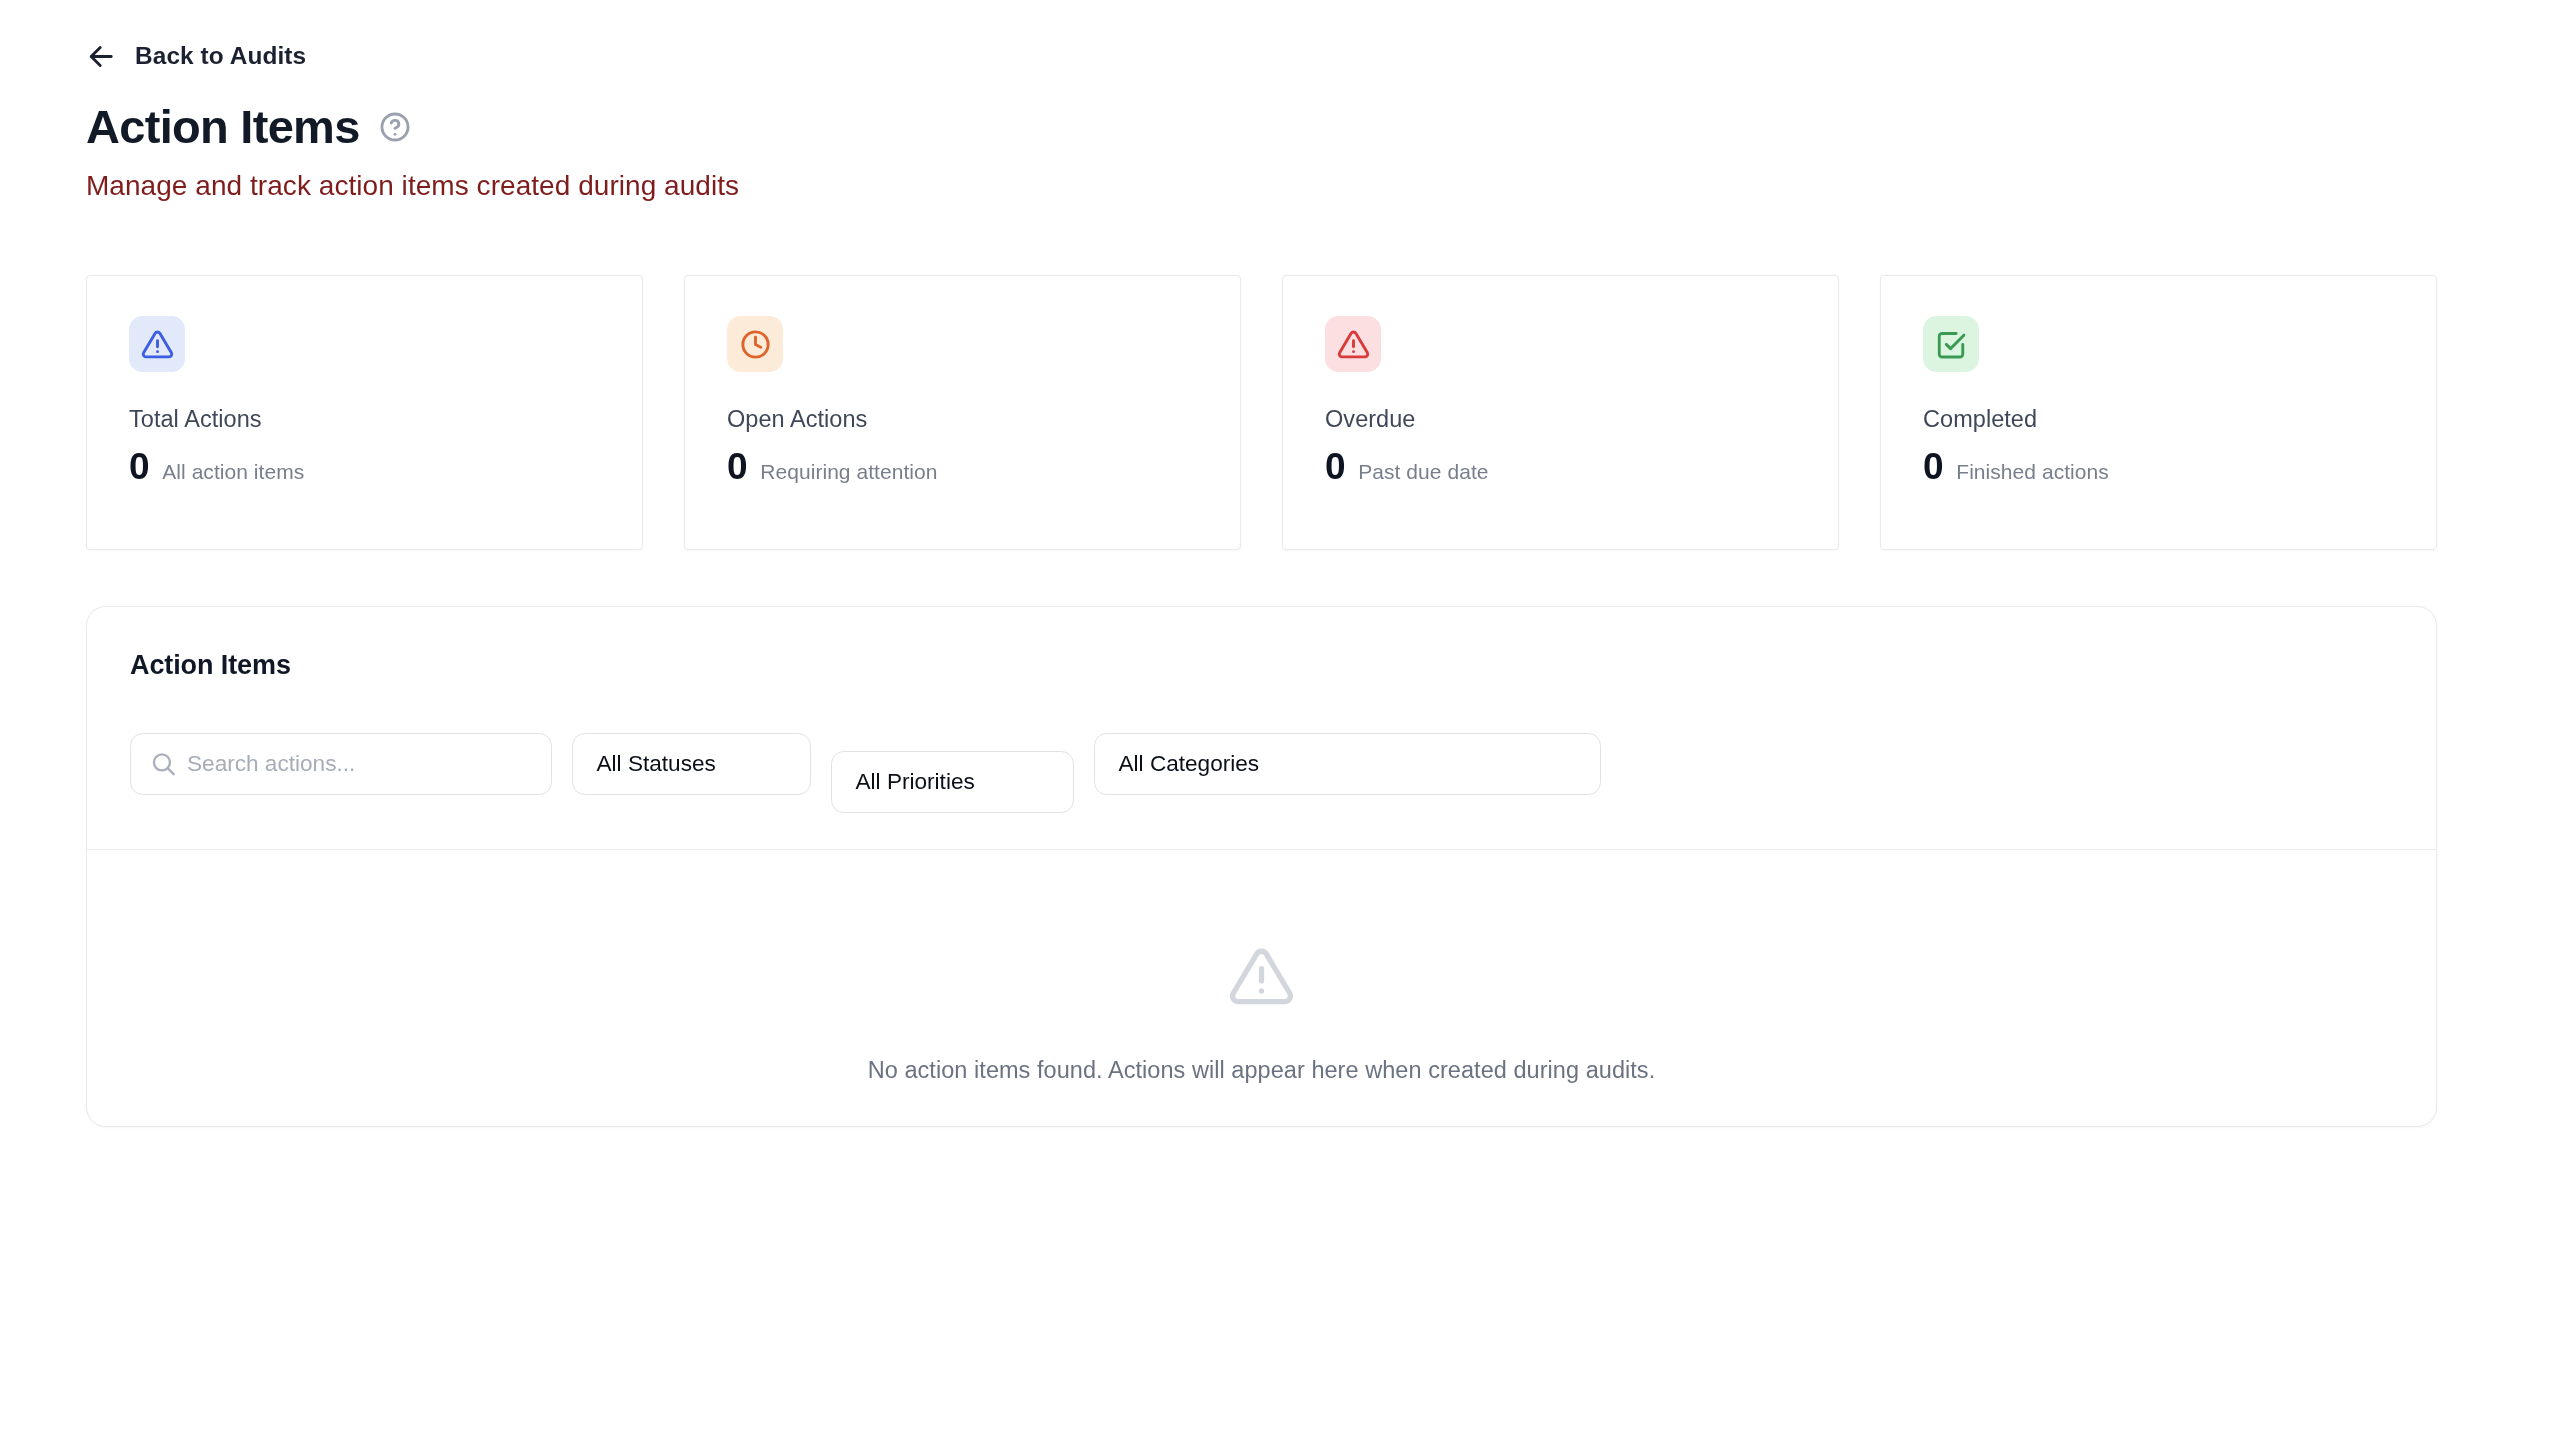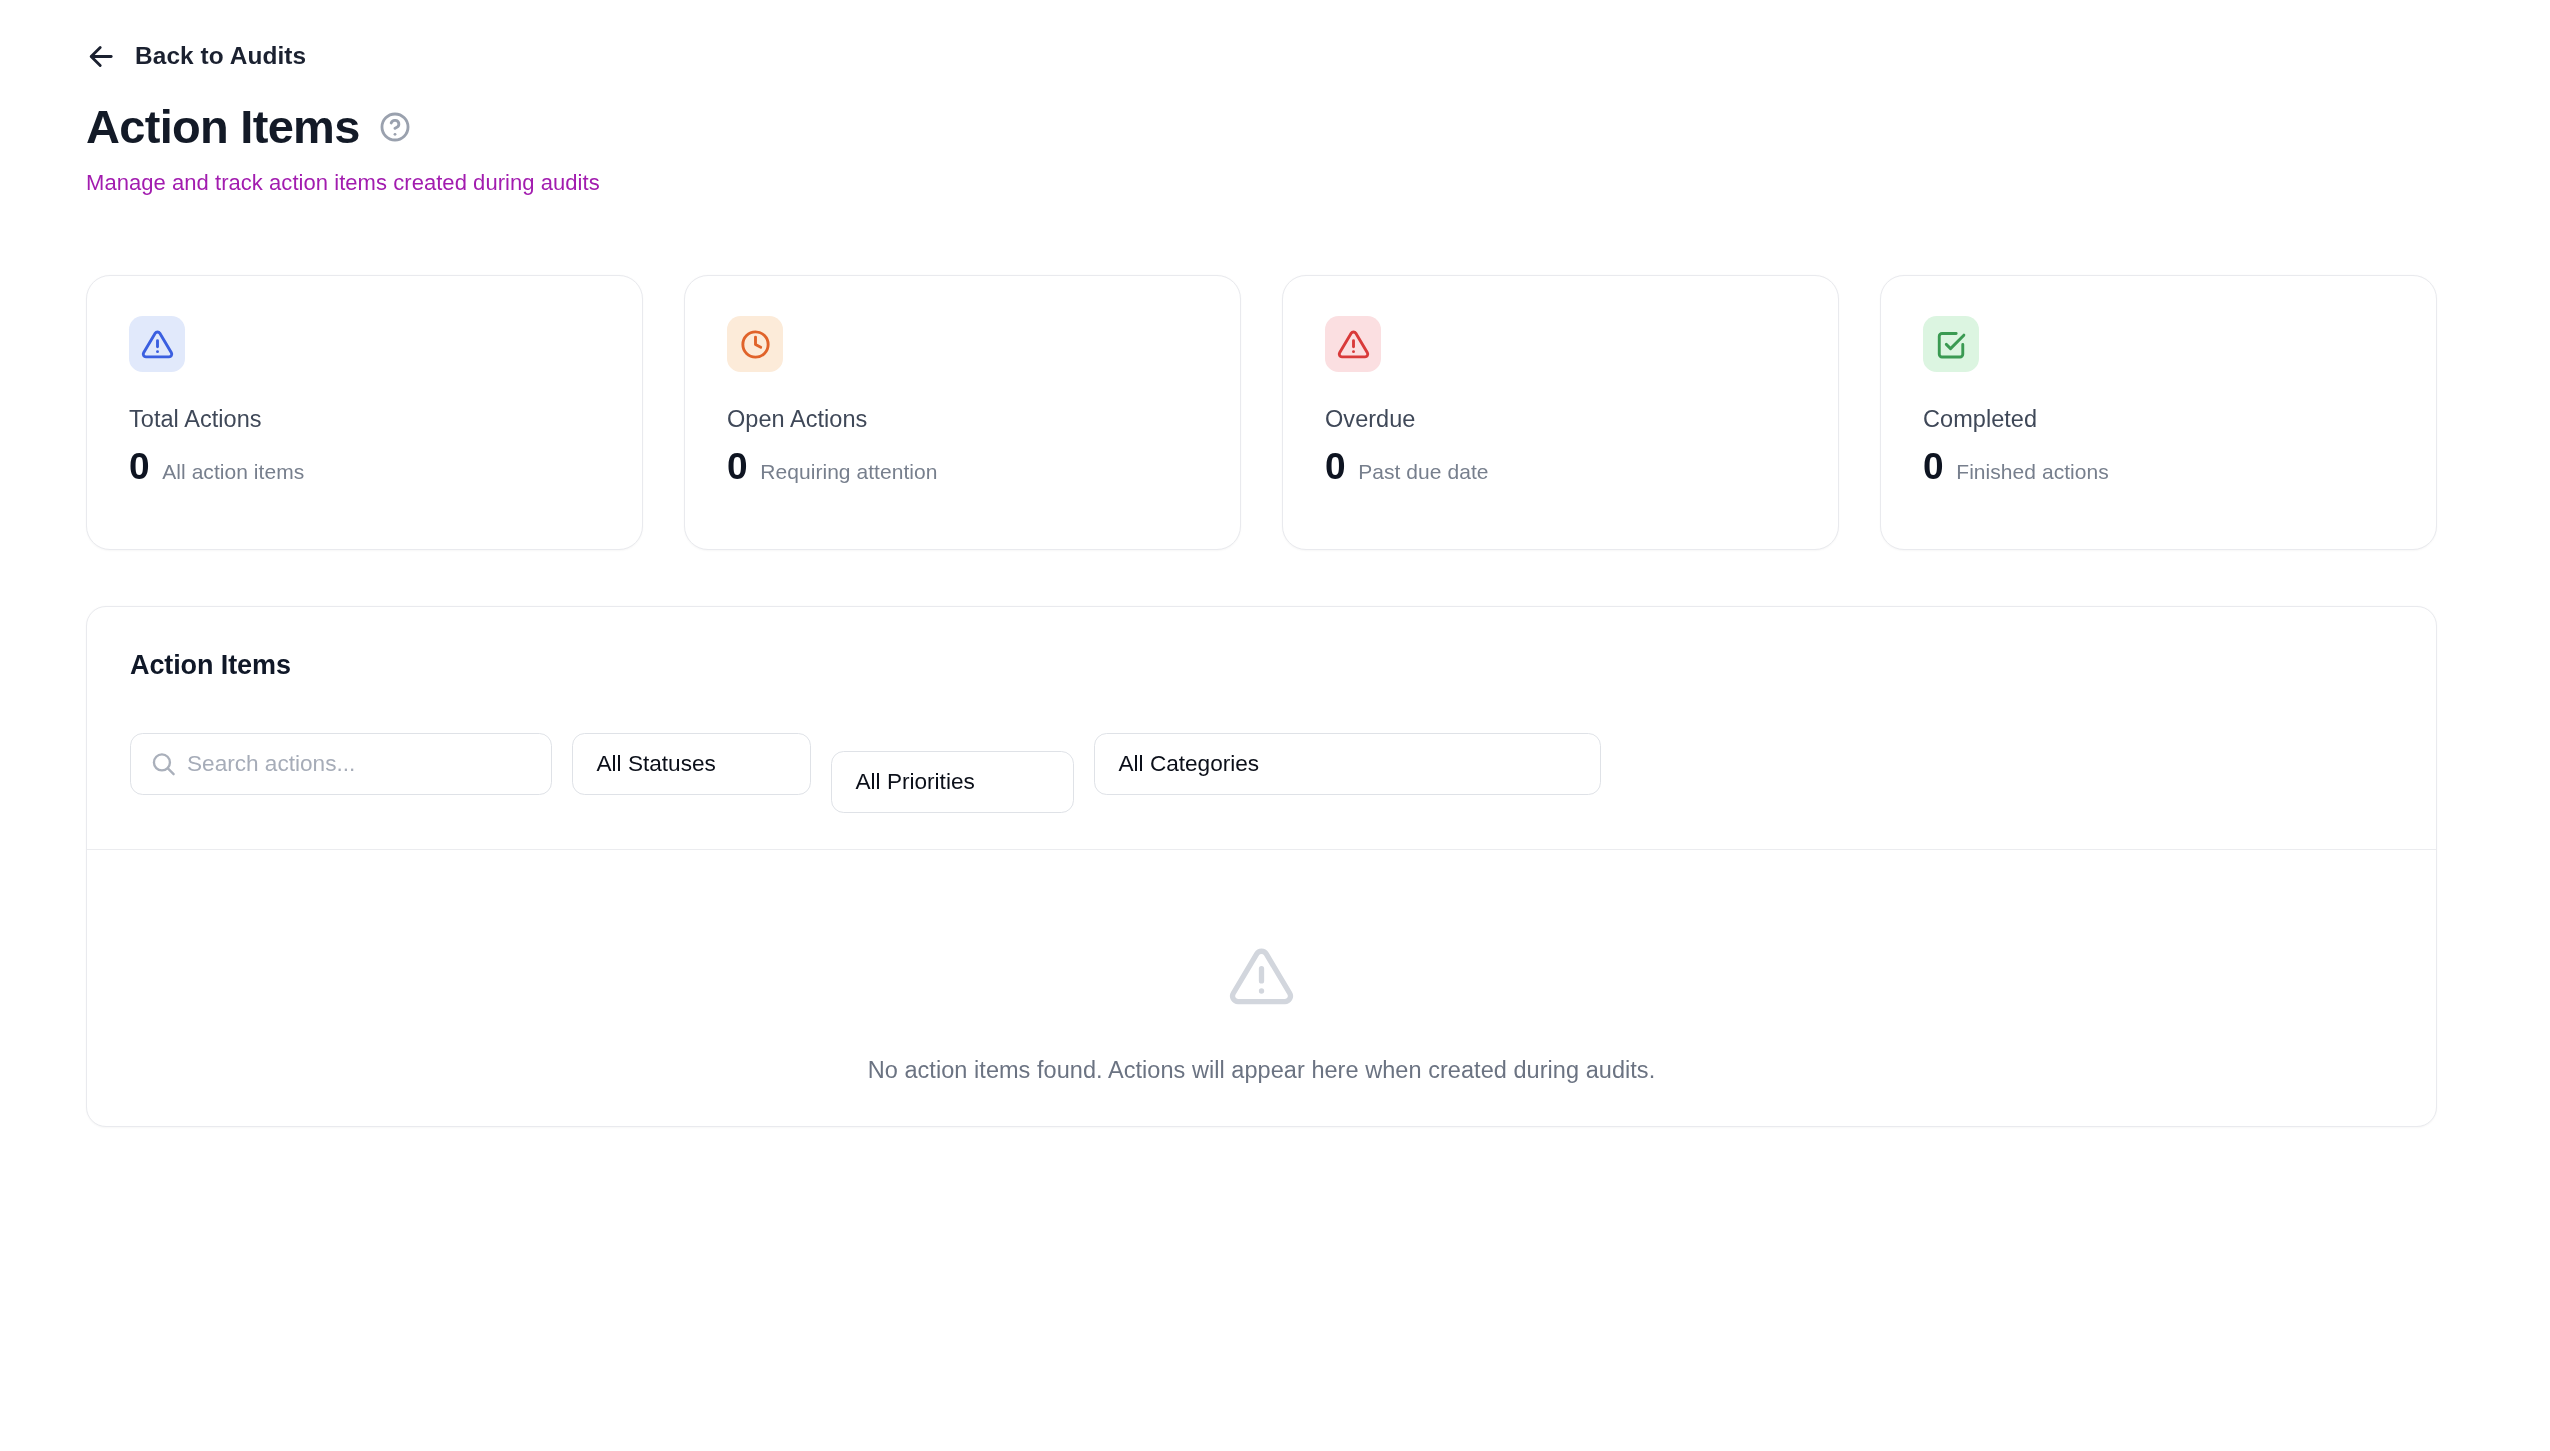--- a/index.html
+++ b/index.html
@@ -51,40 +51,40 @@
   .page-title {
     font-size: 47px;
     font-weight: 700;
     color: #131a27;
     letter-spacing: -0.7px;
     line-height: 1.12;
   }
   .help-icon { display: block; width: 34px; height: 34px; color: #9aa1ae; cursor: pointer; }
   .page-subtitle {
     margin-top: 16.3px;
-    font-size: 22px;
-    color: #a21caf;
+    font-size: 28px;
+    color: #7f1d1d;
     letter-spacing: 0.05px;
   }
 
   
   .stats-row {
     position: absolute;
     left: 86px;
     top: 275px;
     width: 2351px;
     display: flex;
     gap: 41px;
   }
   .stat-card {
     flex: 1 1 0;
     height: 275px;
     background: #ffffff;
     border: 1.4px solid #e9eaee;
-    border-radius: 24px;
+    border-radius: 4px;
     padding: 40px 42px;
     box-shadow: 0 0.9px 1.8px rgba(16,24,40,0.035);
   }
   .stat-icon-box {
     width: 56px;
     height: 56px;
     border-radius: 13.6px;
     display: flex;
     align-items: center;
     justify-content: center;

